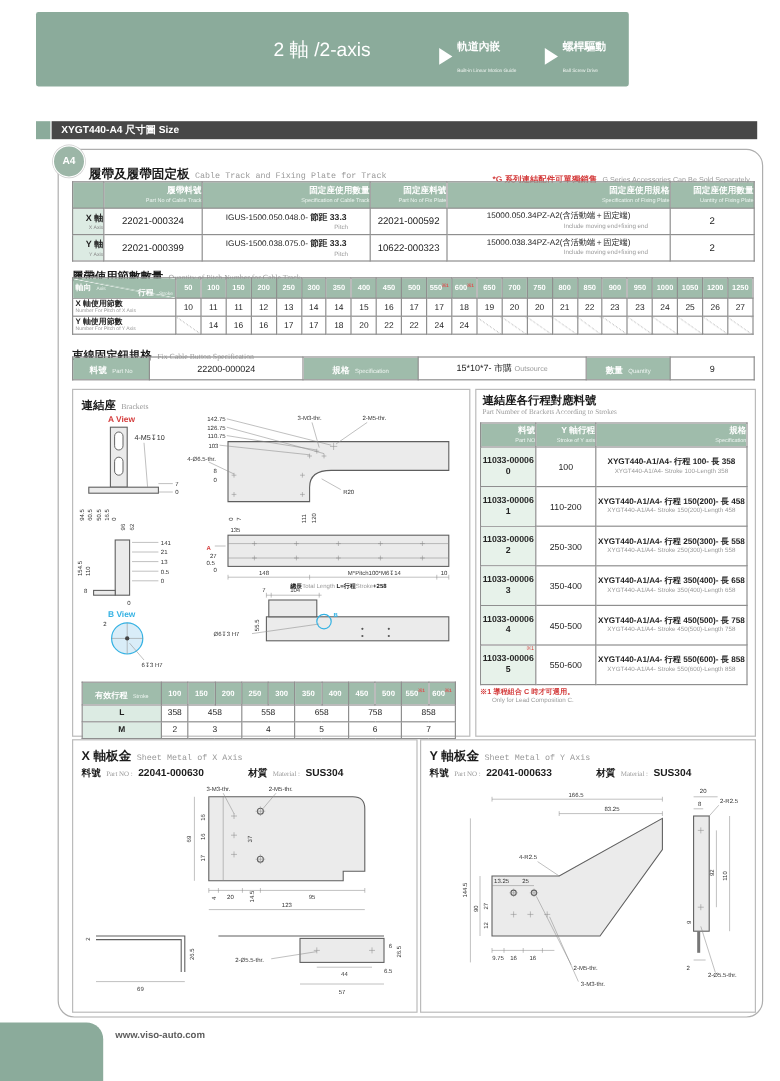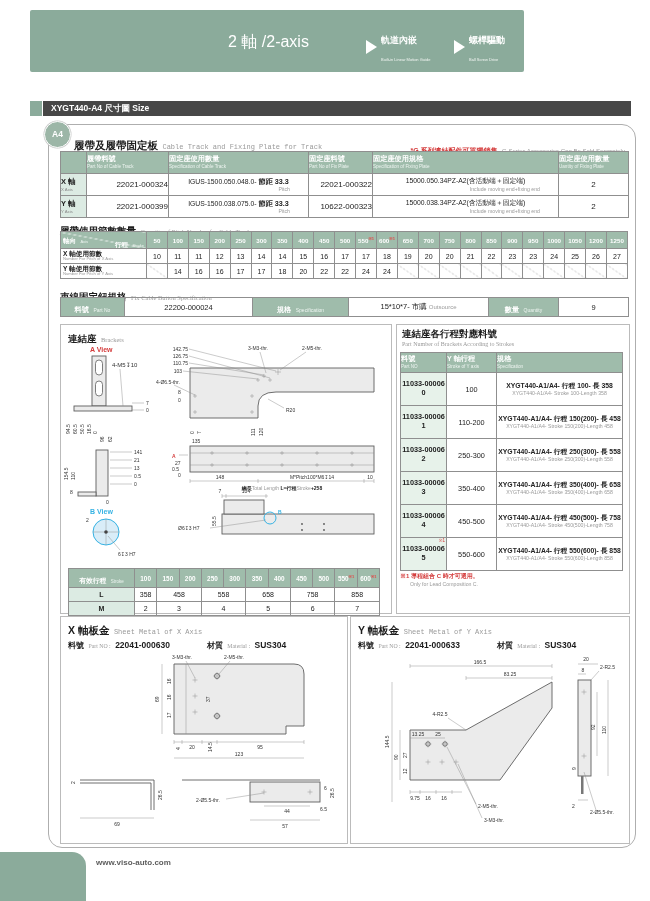--- a/index.html
+++ b/index.html
@@ -21,31 +21,31 @@
   .a4badge{left:44px;top:121px;width:25px;height:25px;border-radius:50%;background:#9cb6a7;border:1.5px solid #fff;box-shadow:0 0 0 .5px #c9c9c9;color:#fff;font-size:8.5px;font-weight:bold;text-align:center;line-height:25px;z-index:3}
   .stitle .tz{font-size:10.5px;font-weight:bold;color:#1c1c1c}
   .stitle .te{font-size:7px;color:#9a9a9a;font-family:Liberation Mono, monospace}
   .stitle2 .tz{font-size:9.5px;font-weight:bold;color:#1c1c1c}
   .stitle2 .te{font-size:6.5px;color:#9a9a9a;font-family:"Liberation Serif",serif}
   .note .nz{font-size:7px;font-weight:bold;color:#d43c3c}
   .note .ne{font-size:6px;color:#9a9a9a}
   
   table{border-collapse:collapse;table-layout:fixed}
   td,th{border:1px solid #8f8f8f;padding:0;overflow:hidden;font-weight:normal}
-  .ghead th{background:#9fbcab;color:#fff;text-align:left;vertical-align:middle}
+  .ghead th{background:#9fbcab;color:#fff;text-align:right;vertical-align:middle}
   .hz{display:block;font-size:7.2px;font-weight:bold;line-height:1.2}
   .he{display:block;font-size:4.6px;color:#eef5f1;line-height:1.2}
   
   .t1{left:60px;top:151px;width:568px}
   .t1 .ghead th{height:21px}
   .t1 tr.r{height:22px}
-  .t1 .axis{background:#dcebe3;text-align:left}
+  .t1 .axis{background:#dcebe3;text-align:right}
   .t1 .axis b{display:block;font-size:7.5px;color:#222}
   .t1 .axis i{display:block;font-style:normal;font-size:4.3px;color:#8a8a8a}
-  .t1 .pn{font-size:8px;color:#222;text-align:right}
+  .t1 .pn{font-size:8px;color:#222;text-align:center}
   .t1 .spec .l1{font-size:6.8px;color:#222;text-align:center;line-height:1.25}
   .t1 .spec .l1 b{font-size:7.2px}
   .t1 .spec .l2{font-size:5.2px;color:#9a9a9a;text-align:right;padding-right:18px}
   .t1 .qty{font-size:8px;text-align:center;color:#222}
   
   .pt{left:60px;top:231px;width:568px}
   .pt th.ph{height:16px;background:#9fbcab;color:#fff;font-size:6.2px;font-weight:bold;text-align:center}
   .pt th.ph sup{color:#e14b4b;font-size:4px}
   .pt .pc{position:relative;background:#9fbcab;background-image:linear-gradient(to top right,transparent 48.5%,#fff 50%,transparent 51.5%)}
   .pt .ctr{position:absolute;right:2px;top:1px;text-align:right}
@@ -181,21 +181,21 @@
   <tr class="r">
     <td class="axis">
           <b>X 軸</b>
           <i>X Axis</i>
         </td>
     <td class="pn">22021-000324</td>
     <td class="spec">
           <div class="l1"><span>IGUS-1500.050.048.0-</span> <b>節距 33.3</b></div>
           <div class="l2">Pitch</div>
         </td>
-    <td class="pn">22021-000322</td>
+    <td class="pn">22021-000592</td>
     <td class="spec">
           <div class="l1">15000.050.34PZ-A2(含活動端＋固定端)</div>
           <div class="l2">Include moving end+fixing end</div>
         </td>
     <td class="qty">2</td>
   </tr>
   <tr class="r">
     <td class="axis">
           <b>Y 軸</b>
           <i>Y Axis</i>

